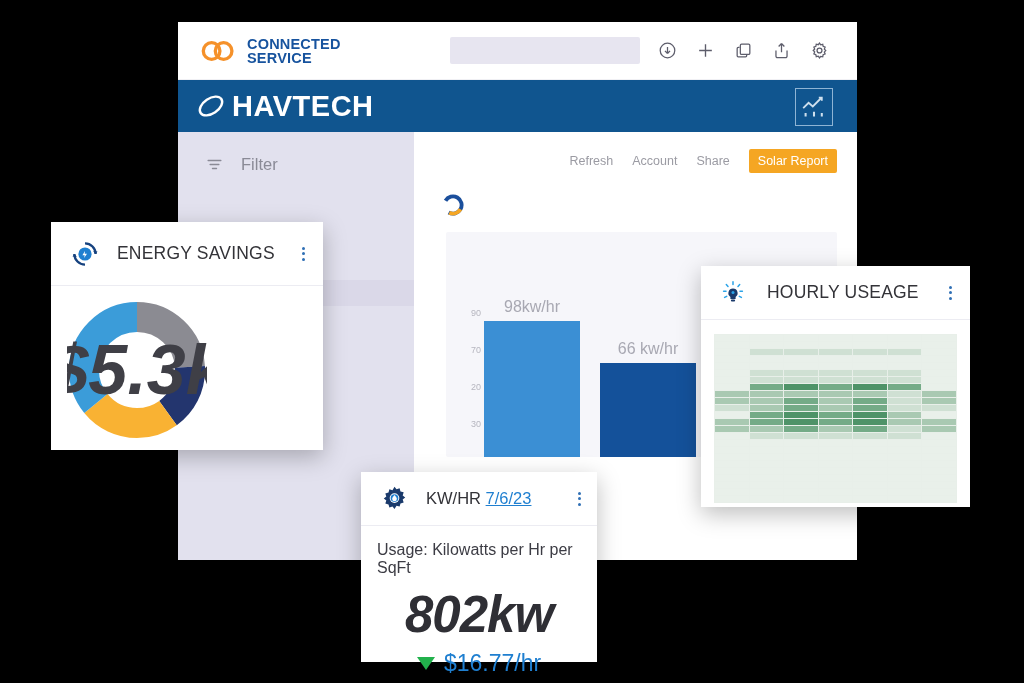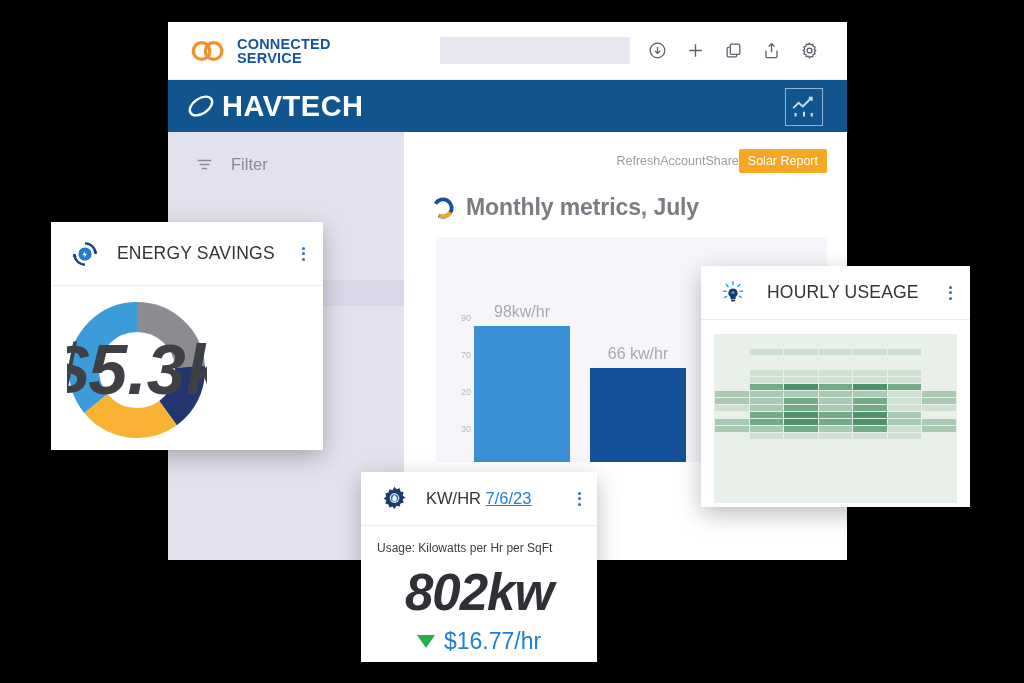--- a/index.html
+++ b/index.html
@@ -6,21 +6,21 @@
   html, body {
     width: 1024px; height: 683px;
     background: #000000;
     font-family: "Liberation Sans", sans-serif;
     overflow: hidden;
   }
   .stage { position: relative; width: 1024px; height: 683px; }
 
   
   .app-window {
-    position: absolute; left: 168px; top: 22px;
+    position: absolute; left: 178px; top: 22px;
     width: 679px; height: 538px;
     background: #5eead4;
     box-shadow: 0 10px 26px rgba(0,0,0,0.45);
   }
   .topbar {
     height: 58px; background:#fff;
     display:flex; align-items:center;
     border-bottom: 1px solid #f0f0f4;
     padding: 0 22px;
   }
@@ -69,21 +69,21 @@
     color:#8a8a96; font-size:16.5px;
   }
   .side-strip {
     position:absolute; left:0; right:0; top:148px; height:26px;
     background:#dad8e8;
   }
   .content { flex:1 1 auto; background:#fff; position:relative; padding: 18px 20px 0 28px; }
 
   .content-actions {
     display:flex; align-items:center; justify-content:flex-end;
-    height: 22px;
+    gap: 19px; height: 22px;
   }
   .act-link { color:#9b9ba3; font-size:12.5px; }
   .btn-create {
     background:#f5a623; color:#fff; font-size:12.5px;
     padding: 5px 9px; border:none; border-radius:2px;
     font-family:"Liberation Sans", sans-serif;
   }
 
   .page-title {
     display:flex; align-items:center; gap:12px;
@@ -161,21 +161,21 @@
     gap: 1px; background:#e8efe9; border:1px solid #e8efe9;
   }
   .heat i { display:block; height: 6px; }
 
   
   #card-kwhr { left: 361px; top: 472px; width: 236px; height: 190px; }
   #card-kwhr .fcard-head { height: 54px; padding: 0 16px 0 20px; gap:18px; }
   .kw-title { font-size:16.5px; color:#333338; }
   .kw-date { color:#1f7fd0; text-decoration:underline; }
   .kw-body { padding: 15px 16px 0 16px; text-align:center; }
-  .kw-usage { font-size:12px; color:#3c3c44; text-align:left; }
+  .kw-usage { font-size:16px; color:#3c3c44; text-align:left; }
   .kw-big {
     font-size:51px; font-weight:700; font-style:italic;
     color:#2f2f35; letter-spacing:-1px; margin-top:8px;
   }
   .kw-rate {
     margin-top:6px; font-size:23px; color:#1f7fd0;
     display:flex; align-items:center; justify-content:center; gap:9px;
   }
   .tri-down {
     width:0;height:0;border-left:9px solid transparent;
@@ -264,21 +264,20 @@
           <span class="act-link">Account</span>
           <span class="act-link">Share</span>
           <button class="btn-create">Solar Report</button>
         </div>
 
         <div class="page-title">
           <svg width="22" height="22" viewBox="0 0 24 24">
             <path d="M12 2.6a9.4 9.4 0 0 1 0 18.8 9.4 9.4 0 0 1 0-18.8z" fill="none" stroke="#1b4f9c" stroke-width="4.2" stroke-dasharray="44 15" transform="rotate(-60 12 12)"></path>
             <path d="M12 2.6a9.4 9.4 0 0 1 0 18.8" fill="none" stroke="#f5a623" stroke-width="4.2" stroke-dasharray="14 60" transform="rotate(120 12 12)"></path>
           </svg>
-          <h1>Monthly metrics, July</h1>
         </div>
 
         <div class="goal-card">
 
 
           <div class="bars-wrap">
             <div class="y-axis">
               <div style="top:0px">90</div>
               <div style="top:37px">70</div>
               <div style="top:74px">20</div>

